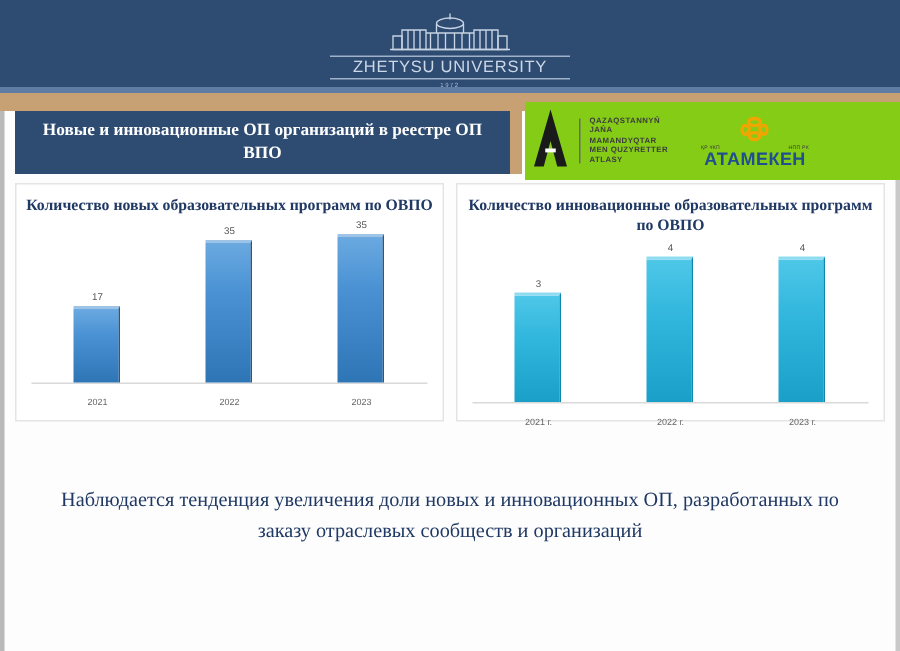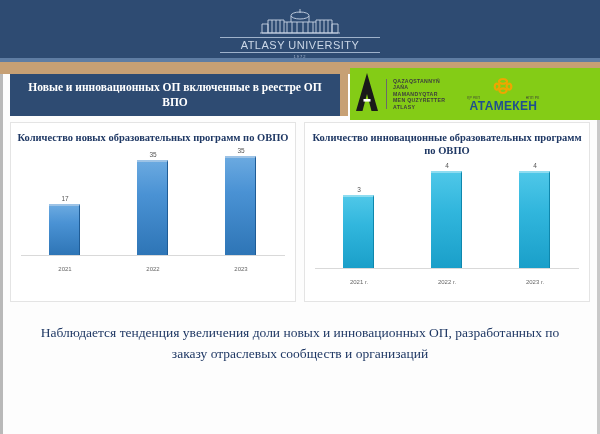--- a/index.html
+++ b/index.html
@@ -158,21 +158,21 @@
     color: #1f4f8f;
     letter-spacing: 0.3px;
     line-height: 13px;
   }
 
   
   .charts {
     position: absolute;
     left: 10px; top: 122px;
     width: 580px;
-    height: 180px;
+    height: 159px;
     display: flex;
     gap: 8px;
   }
   .chart-panel {
     position: relative;
     flex: 1;
     background: #ffffff;
     border: 1px solid #e4e4e4;
     box-sizing: border-box;
     padding: 8px 6px 4px 6px;
@@ -294,31 +294,31 @@
           <path d="M30 25 L62 25"></path>
           <path d="M14 12 L30 12 L30 25 L14 25 Z"></path>
           <path d="M18 12 L18 25 M22 12 L22 25 M26 12 L26 25"></path>
           <path d="M62 12 L78 12 L78 25 L62 25 Z"></path>
           <path d="M66 12 L66 25 M70 12 L70 25 M74 12 L74 25"></path>
           <path d="M8 16 L14 16 L14 25 L8 25 Z"></path>
           <path d="M78 16 L84 16 L84 25 L78 25 Z"></path>
           <path d="M6 25 L86 25"></path>
         </svg>
       </span>
-      <div class="univ-name">ATLASY UNIVERSITY</div>
+      <div class="univ-name">ZHETYSU UNIVERSITY</div>
       <div class="univ-year">1972</div>
     </div>
   </div>
   <div class="gold-band"></div>
 
   <div class="edge-left"></div>
   <div class="edge-right"></div>
 
   <div class="title-row">
-    <div class="title-box">Новые и инновационных ОП  включенные в реестре ОП ВПО</div>
+    <div class="title-box">Новые и инновационные ОП  организаций в реестре ОП ВПО</div>
 
     <div class="logo-white-panel">
       <div class="atlas-logo">
         <span class="atlas-mark">
           <svg width="26" height="40" viewBox="0 0 26 40">
             <path d="M13 1 L24 39 L17.5 39 L13 22 L8.5 39 L2 39 Z" fill="#1a1a1a"></path>
             <rect x="9.5" y="27" width="7" height="2.6" fill="#ffffff"></rect>
           </svg>
         </span>
         <div class="atlas-divider"></div>

